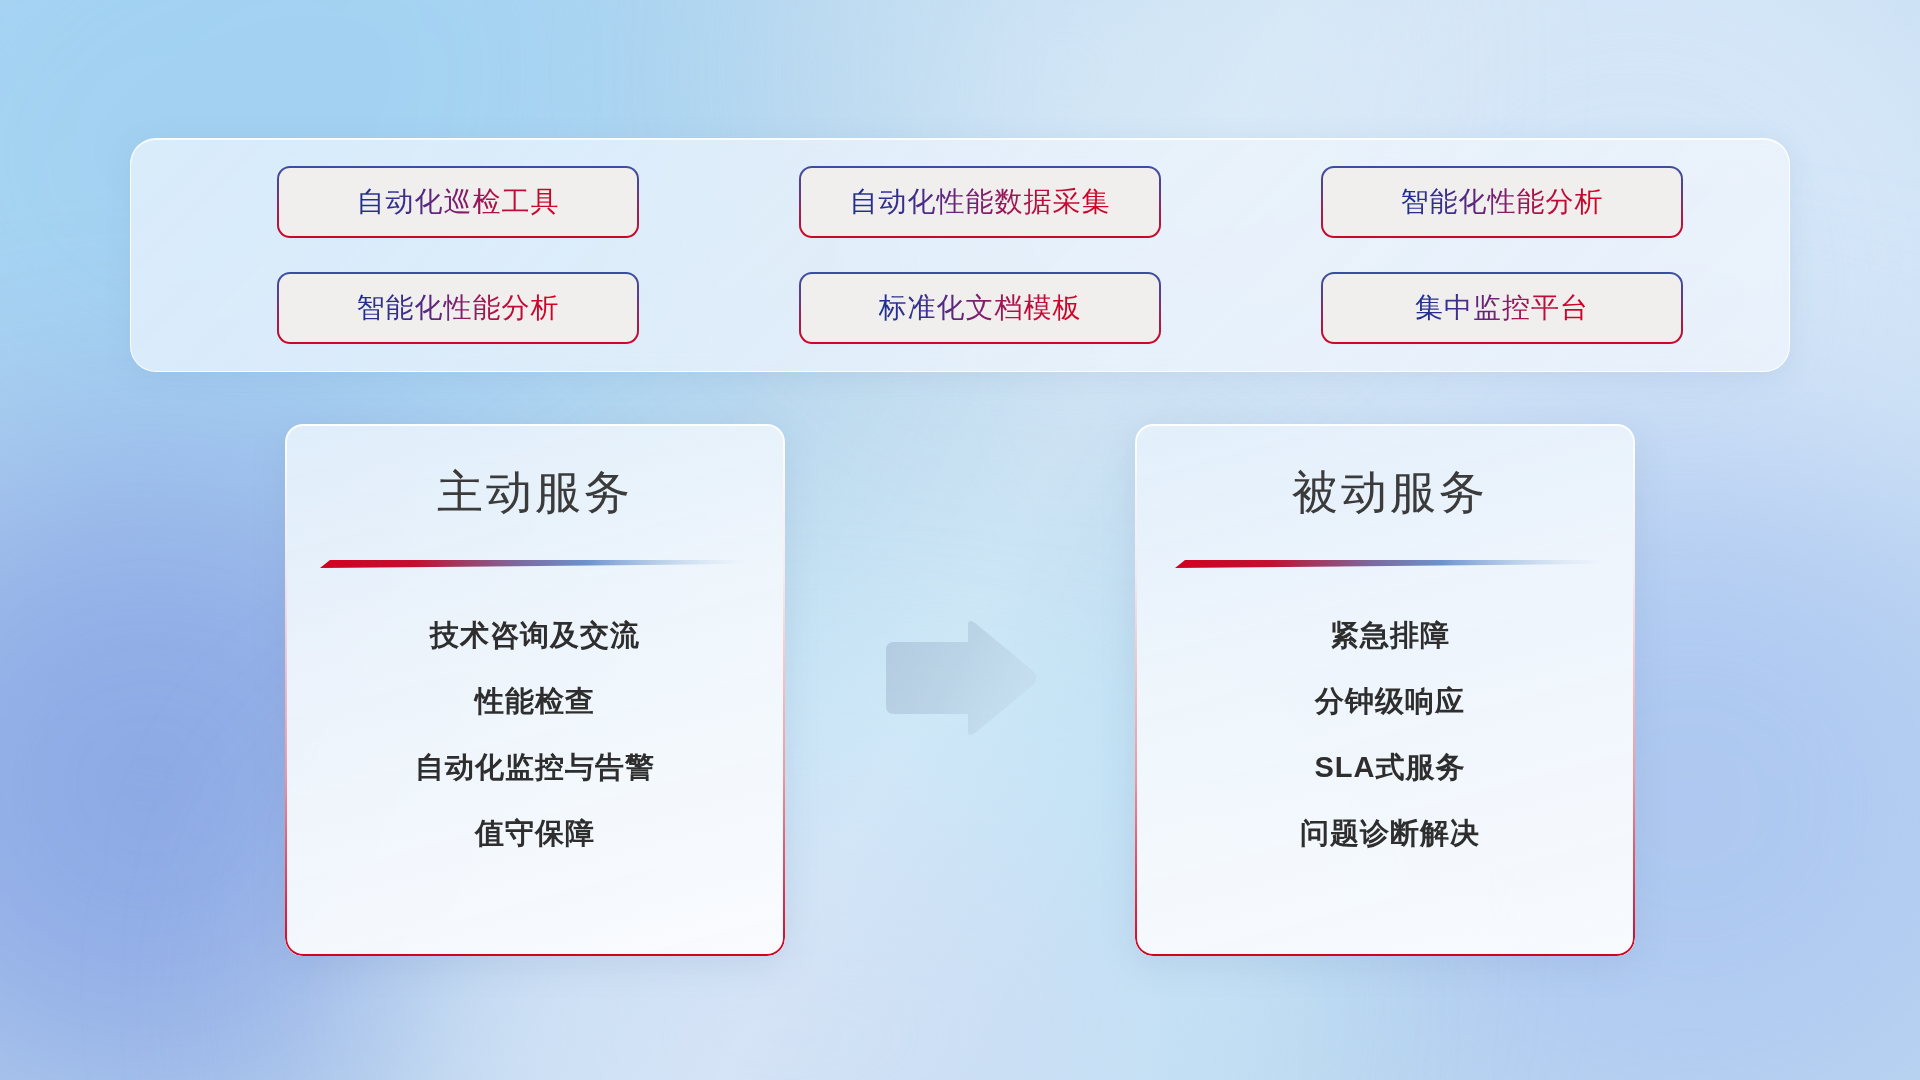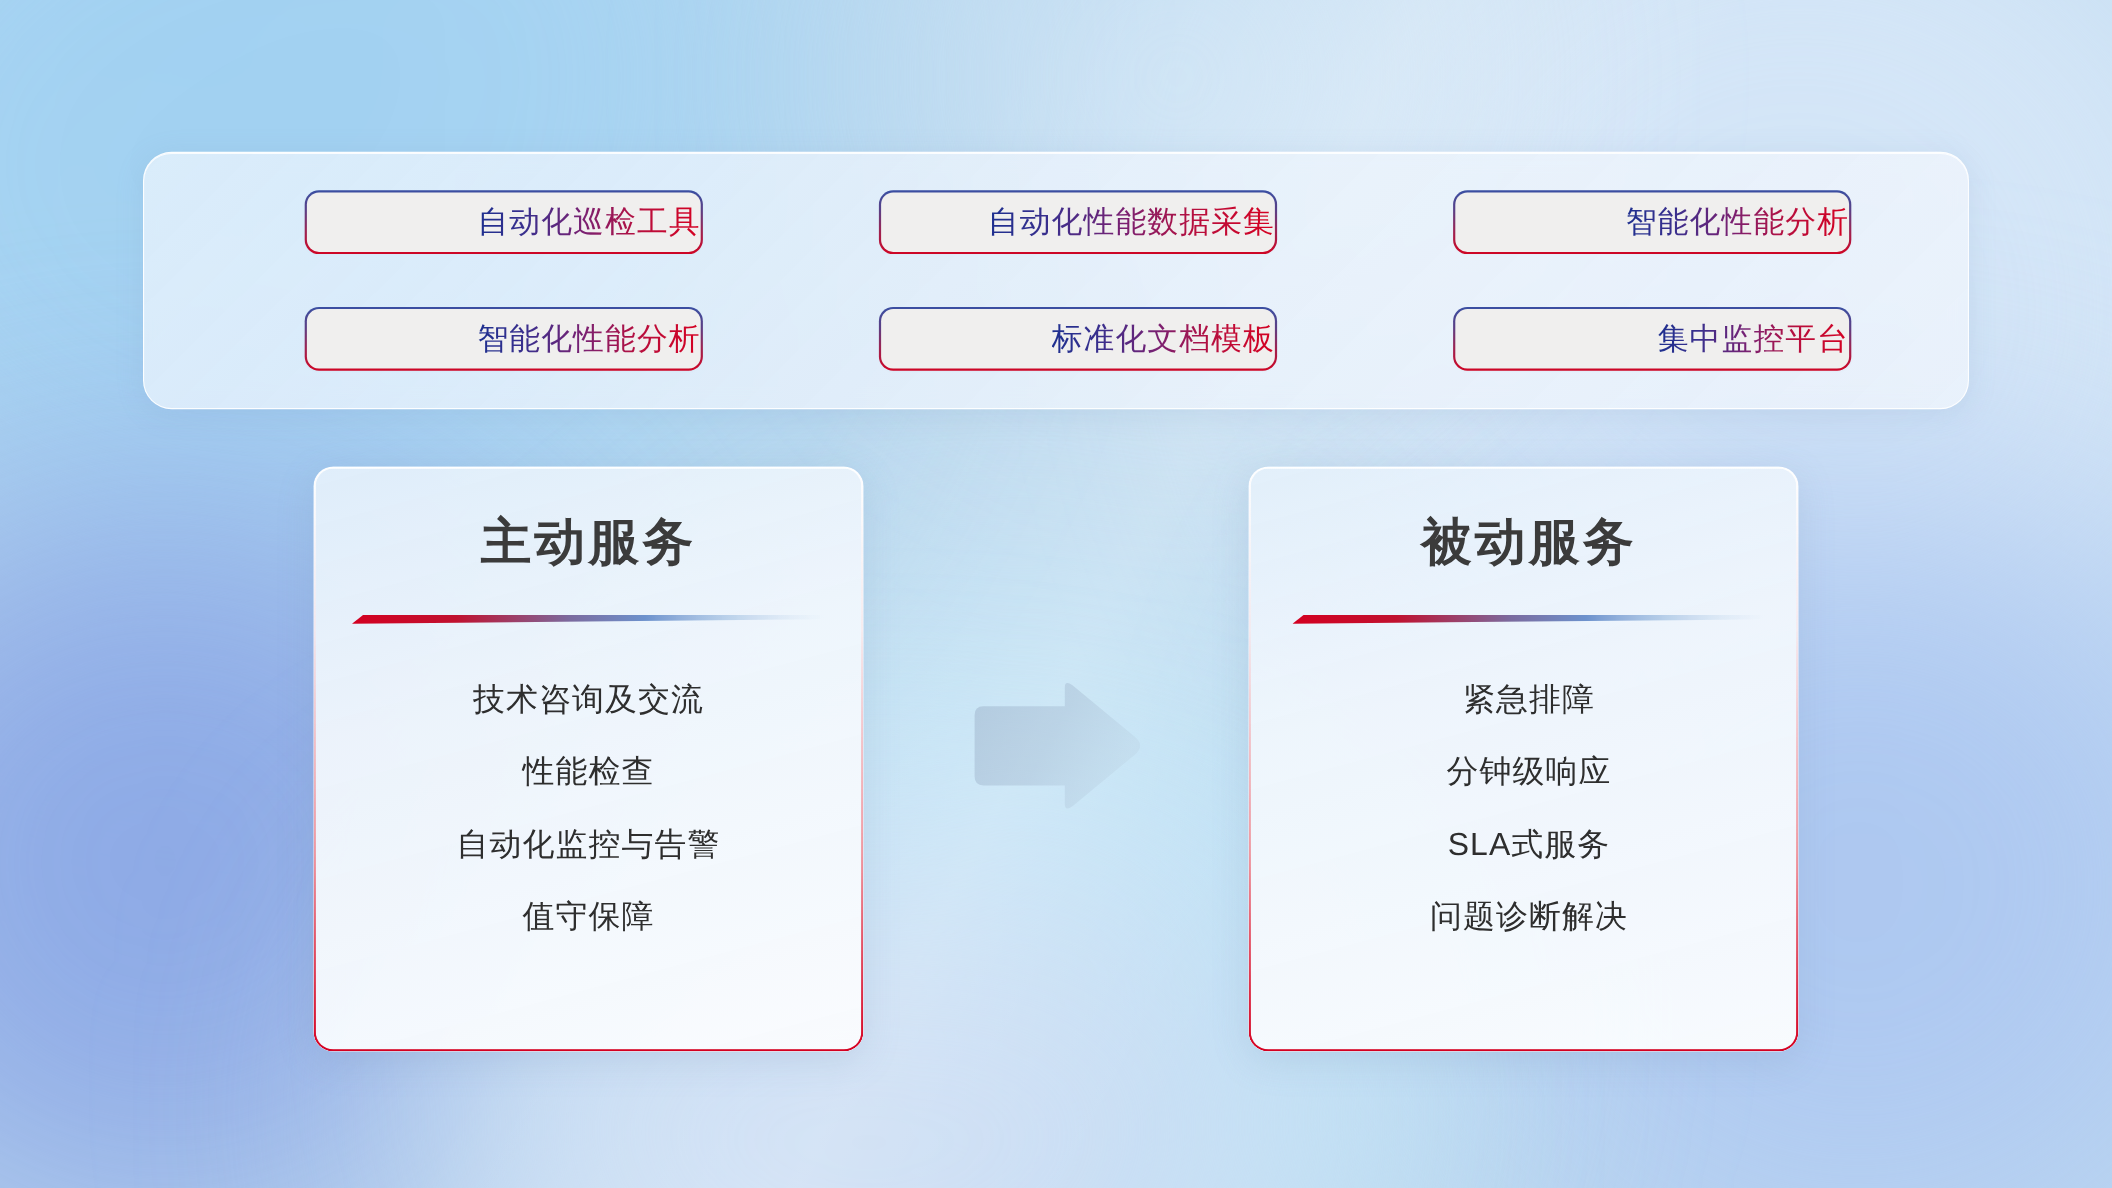--- a/index.html
+++ b/index.html
@@ -45,22 +45,22 @@
     position:absolute; inset:0;
     display:grid;
     grid-template-columns:repeat(3, 1fr);
     grid-template-rows:repeat(2, 1fr);
     align-items:center; justify-items:center;
     padding:18px 46px;
     row-gap:16px;
   }
   .pill{
     position:relative;
-    width:358px; height:54px;
-    display:flex; align-items:center; justify-content:flex-end;
+    width:358px; height:68px;
+    display:flex; align-items:center; justify-content:center;
     border-radius:11px;
     background:#f0efee;
     box-shadow:0 1px 3px rgba(90,115,150,.12);
     margin-left:40px;
   }
   
   .pill::before{
     content:""; position:absolute; inset:-2px; border-radius:13px;
     background:linear-gradient(180deg,#3a4fa2 0%, #5b3f85 32%, #9c2352 64%, #cf0524 100%);
     z-index:0;
@@ -92,33 +92,33 @@
     -webkit-mask:linear-gradient(#000 0 0) content-box, linear-gradient(#000 0 0);
     -webkit-mask-composite:xor; mask-composite:exclude;
     pointer-events:none;
   }
   #cardLeft{ left:285px; }
   #cardRight{ left:1135px;padding-left:10px; }
 
   .card-title{
     position:relative; z-index:2;
     text-align:center; margin-top:38px;
-    font-size:46px; font-weight:700; color:#3b3b3b; letter-spacing:3px;
+    font-size:46px; font-weight:400; color:#3b3b3b; letter-spacing:3px;
   }
   .divider{
     position:relative; z-index:2;
     margin:32px auto 0; width:430px; height:12px;
   }
   .card-list{
     position:relative; z-index:2;
     margin-top:48px; list-style:none;
     display:flex; flex-direction:column; gap:26px;
   }
   .card-list li{
-    text-align:center; font-size:29px; color:#2e2e2e; letter-spacing:1px; font-weight:400;
+    text-align:center; font-size:29px; color:#2e2e2e; letter-spacing:1px; font-weight:700;
   }
 
   
   #arrow{
     position:absolute; left:880px; top:618px; width:160px; height:120px;
     z-index:3;
   }
 </style>
 </head>
 <body>

